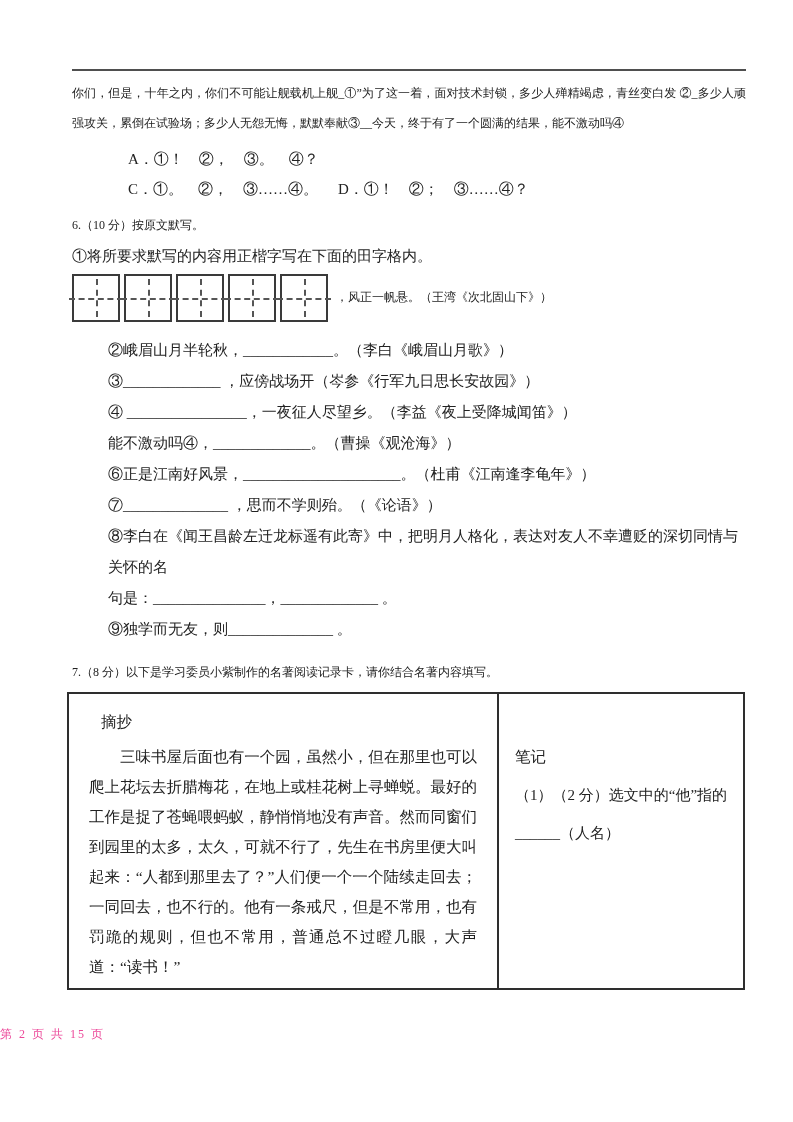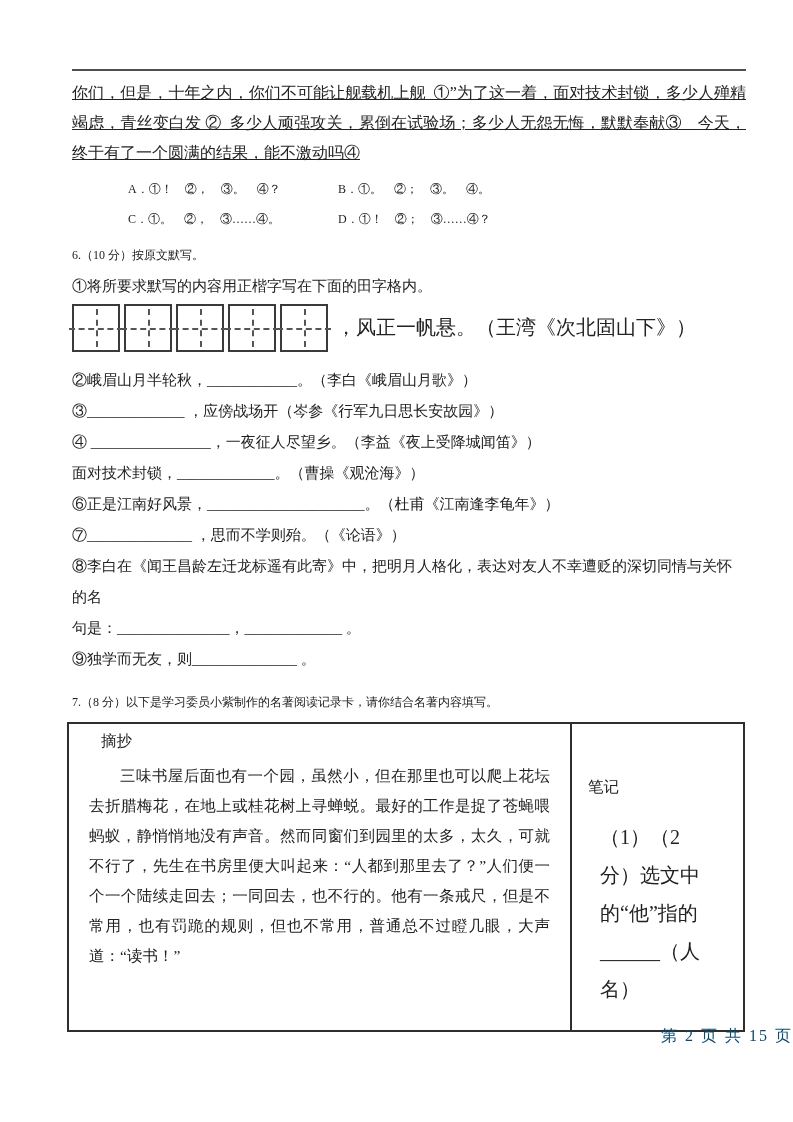--- a/index.html
+++ b/index.html
@@ -4,77 +4,76 @@
 <style>
   html,body{margin:0;padding:0;}
   body{
     width:793px;height:1122px;background:#ffffff;position:relative;
     font-family:"Liberation Serif","DejaVu Serif",serif;
     color:#222222;
     -webkit-font-smoothing:antialiased;
   }
   .page{position:absolute;inset:0;padding:0 47px 0 72px;box-sizing:border-box;}
   .toprule{margin-top:69px;height:2px;background:#4f4f4f;}
-  .passage{margin:7px 0 0;font-size:16px;line-height:30px;text-align:justify;text-justify:inter-ideograph;text-decoration:underline;}
+  .passage{margin:7px 0 0;font-size:12px;line-height:30px;text-align:justify;text-justify:inter-ideograph;}
   .opt-block{margin-top:6px;}
-  .opt-row{display:flex;line-height:30px;font-size:12px;padding-left:56px;align-items:center;}
+  .opt-row{display:flex;line-height:30px;font-size:15px;padding-left:56px;align-items:center;}
   .opt-first{width:210px;}
   .q-heading{margin:6px 0 0;font-size:12px;line-height:31px;}
   .q-line{margin:0;font-size:15px;line-height:31px;}
   .tzg-row{margin-top:2px;display:flex;align-items:center;height:47px;}
   .tzg-box{
     width:44px;height:44px;border:2px solid #3a3a3a;position:relative;
     margin-right:4px;background:#fff;flex:0 0 auto;
   }
   .tzg-box::before{
     content:"";position:absolute;left:-5px;right:-5px;top:50%;
     border-top:2px dashed #555;
   }
   .tzg-box::after{
     content:"";position:absolute;top:3px;bottom:3px;left:50%;
     border-left:2px dashed #555;
   }
-  .tzg-suffix{font-size:20px;margin-left:4px;}
-  .q6-items{margin-top:14px;}
+  .tzg-suffix{font-size:12px;margin-left:4px;}
+  .q6-items{margin-top:14px;margin-left:36px;}
   .q7-card{
     margin-top:4px;margin-left:-5px;width:678px;box-sizing:border-box;
     border:2px solid #2e2e2e;display:flex;
   }
   .card-left{
-    width:501px;box-sizing:border-box;padding:2px 20px 6px 20px;
+    width:428px;box-sizing:border-box;padding:13px 20px 6px 20px;
   }
   .card-title{margin:0 0 0 12px;font-size:15.5px;line-height:30px;}
   .card-excerpt{
     margin:5px 0 0;font-size:15.5px;line-height:30px;text-align:justify;
     text-justify:inter-ideograph;text-indent:2em;
   }
   .card-right{
     flex:1;box-sizing:border-box;border-left:2px solid #2e2e2e;
     padding:44px 14px 10px 16px;
   }
   .note-title{margin:0;font-size:15.5px;line-height:38px;}
-  .note-question{margin:12px;font-size:20px;line-height:38px;}
+  .note-question{margin:0;font-size:15px;line-height:38px;}
   .footer{
-    position:absolute;left:0;right:0;top:1026px;text-align:right;
-    font-size:16px;letter-spacing:2px;color:#0c4a6e;
+    position:absolute;left:0;right:0;top:1026px;text-align:left;
+    font-size:12px;letter-spacing:2px;color:#ec4899;
   }
 </style>
 </head>
 <body>
 
 <div class="page">
 
   <div class="toprule"></div>
 
   <p class="passage">你们，但是，十年之内，你们不可能让舰载机上舰_①”为了这一着，面对技术封锁，多少人殚精竭虑，青丝变白发 ②_多少人顽强攻关，累倒在试验场；多少人无怨无悔，默默奉献③__今天，终于有了一个圆满的结果，能不激动吗④</p>
 
   <div class="opt-block">
     <div class="opt-row">
       <span class="opt-first">A．①！　②，　③。　④？</span>
-      <span>B．①。　②；　③。　④。</span>
     </div>
     <div class="opt-row">
       <span class="opt-first">C．①。　②，　③……④。</span>
       <span>D．①！　②；　③……④？</span>
     </div>
   </div>
 
   <p class="q-heading">6.（10 分）按原文默写。</p>
   <p class="q-line">①将所要求默写的内容用正楷字写在下面的田字格内。</p>
 
@@ -84,21 +83,21 @@
     <div class="tzg-box"></div>
     <div class="tzg-box"></div>
     <div class="tzg-box"></div>
     <span class="tzg-suffix">，风正一帆悬。（王湾《次北固山下》）</span>
   </div>
 
   <div class="q6-items">
     <p class="q-line">②峨眉山月半轮秋，____________。（李白《峨眉山月歌》）</p>
     <p class="q-line">③_____________ ，应傍战场开（岑参《行军九日思长安故园》）</p>
     <p class="q-line">④ ________________，一夜征人尽望乡。（李益《夜上受降城闻笛》）</p>
-    <p class="q-line">面对技术封锁，_____________。（曹操《观沧海》）</p>
+    <p class="q-line">能不激动吗④，_____________。（曹操《观沧海》）</p>
     <p class="q-line">⑥正是江南好风景，_____________________。（杜甫《江南逢李龟年》）</p>
     <p class="q-line">⑦______________ ，思而不学则殆。（《论语》）</p>
     <p class="q-line">⑧李白在《闻王昌龄左迁龙标遥有此寄》中，把明月人格化，表达对友人不幸遭贬的深切同情与关怀的名</p>
     <p class="q-line">句是：_______________，_____________ 。</p>
     <p class="q-line">⑨独学而无友，则______________ 。</p>
   </div>
 
   <p class="q-heading" style="margin-top:12px;">7.（8 分）以下是学习委员小紫制作的名著阅读记录卡，请你结合名著内容填写。</p>
 
   <div class="q7-card">

